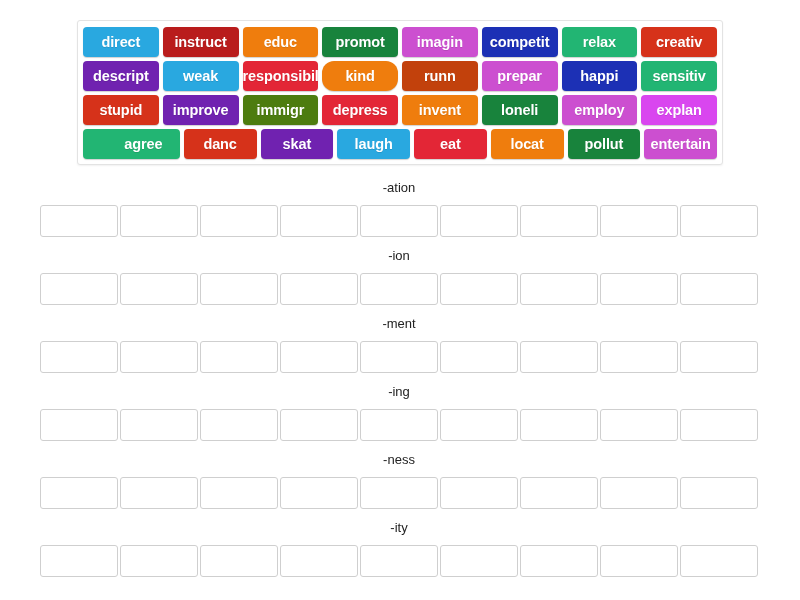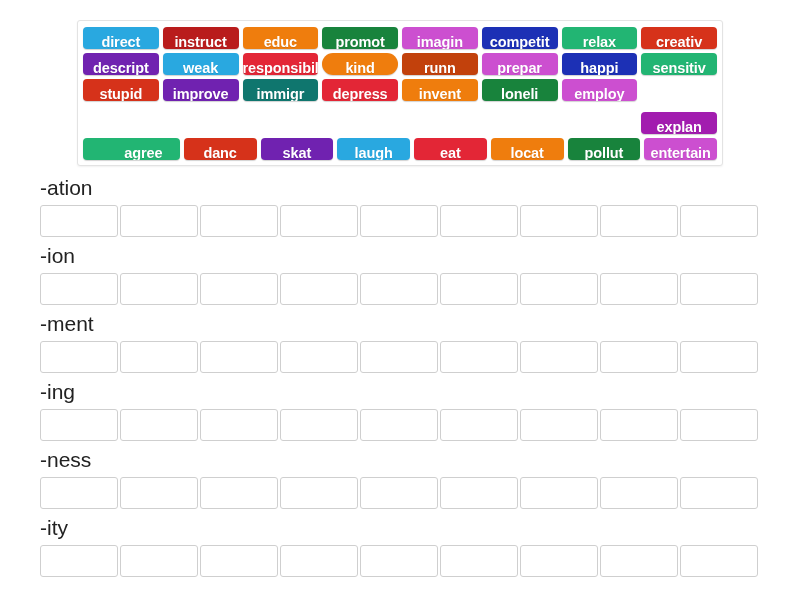--- a/index.html
+++ b/index.html
@@ -34,21 +34,21 @@
   }
   .tile-row {
     display: flex;
     gap: 4px;
     margin-bottom: 4px;
   }
   .tile-row:last-child { margin-bottom: 0; }
 
   .tile {
     flex: 1 1 0;
-    height: 22px;
+    height: 30px;
     line-height: 30px;
     border-radius: 4px;
     text-align: center;
     color: #ffffff;
     font-size: 14.5px;
     font-weight: bold;
     font-family: "Liberation Sans", sans-serif;
     letter-spacing: -0.1px;
     white-space: nowrap;
     overflow: hidden;
@@ -59,22 +59,22 @@
     text-shadow: 0 1px 0 rgba(0,0,0,0.10);
   }
 
   
   .category {
     position: absolute;
     left: 40px;
     width: 718px;
   }
   .cat-title {
-    text-align: left;
-    font-size: 21px;
+    text-align: center;
+    font-size: 13px;
     color: #222222;
     font-family: "Liberation Sans", sans-serif;
     font-weight: normal;
     line-height: 24px;
     margin-bottom: 5px;
     user-select: none;
   }
   .slot-row {
     display: flex;
     gap: 2px;
@@ -109,26 +109,26 @@
         <div class="tile" style="background: rgb(227, 38, 54);">responsibil</div>
         <div class="tile" style="background: rgb(239, 125, 13); border-radius: 12px;">kind</div>
         <div class="tile" style="background: #c2410c;">runn</div>
         <div class="tile" style="background: rgb(204, 79, 208);">prepar</div>
         <div class="tile" style="background: rgb(28, 48, 181);">happi</div>
         <div class="tile" style="background: rgb(34, 181, 115);">sensitiv</div>
       </div>
       <div class="tile-row">
         <div class="tile" style="background: rgb(214, 50, 26);">stupid</div>
         <div class="tile" style="background: rgb(112, 34, 176);">improve</div>
-        <div class="tile" style="background: #0f766e;">immigr</div>
+        <div class="tile" style="background: #4d7c0f;">immigr</div>
         <div class="tile" style="background: rgb(227, 38, 54);">depress</div>
         <div class="tile" style="background: rgb(239, 125, 13);">invent</div>
         <div class="tile" style="background: rgb(24, 131, 60);">loneli</div>
         <div class="tile" style="background: rgb(204, 79, 208);">employ</div>
-        <div class="tile" style="background: #a21caf; margin-top: 33px;">explan</div>
+        <div class="tile" style="background: #d946ef;">explan</div>
       </div>
       <div class="tile-row">
         <div class="tile" style="background: rgb(34, 181, 115); padding-left: 24px;">agree</div>
         <div class="tile" style="background: rgb(214, 50, 26);">danc</div>
         <div class="tile" style="background: rgb(112, 34, 176);">skat</div>
         <div class="tile" style="background: rgb(41, 168, 224);">laugh</div>
         <div class="tile" style="background: rgb(227, 38, 54);">eat</div>
         <div class="tile" style="background: rgb(239, 125, 13);">locat</div>
         <div class="tile" style="background: rgb(24, 131, 60);">pollut</div>
         <div class="tile" style="background: rgb(204, 79, 208);">entertain</div>

